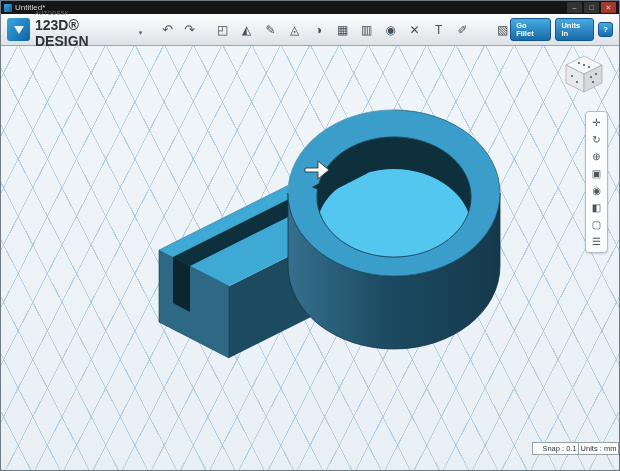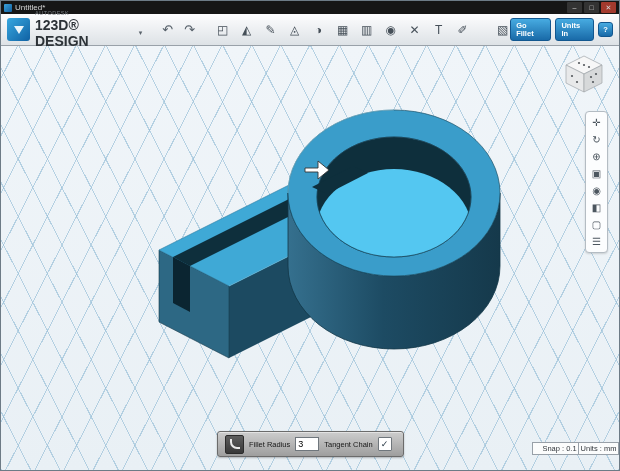--- a/index.html
+++ b/index.html
@@ -161,26 +161,17 @@
     <div class="vt-item">✛</div>
     <div class="vt-item">↻</div>
     <div class="vt-item">⊕</div>
     <div class="vt-item">▣</div>
     <div class="vt-item">◉</div>
     <div class="vt-item">◧</div>
     <div class="vt-item">▢</div>
     <div class="vt-item">☰</div>
   </div>
 
-  <div class="fillet-bar">
-    <div class="fillet-icon">
-        <span class="fillet-glyph"></span>
-      </div>
-    <span class="fillet-label">Fillet Radius</span>
-    <input class="fillet-input" value="3" style="">
-    <span class="fillet-label">Tangent Chain</span>
-    <span class="fillet-check">✓</span>
-  </div>
 
   <div class="status-box status-snap">Snap : 0.1</div>
   <div class="status-box status-units">Units : mm</div>
 
 </div>
 
 </body></html>

